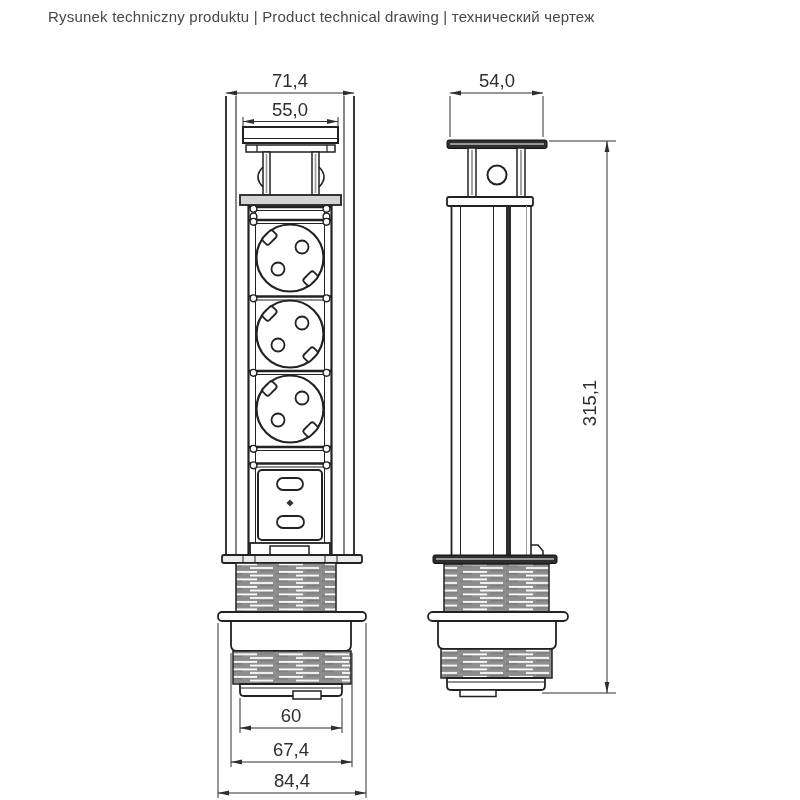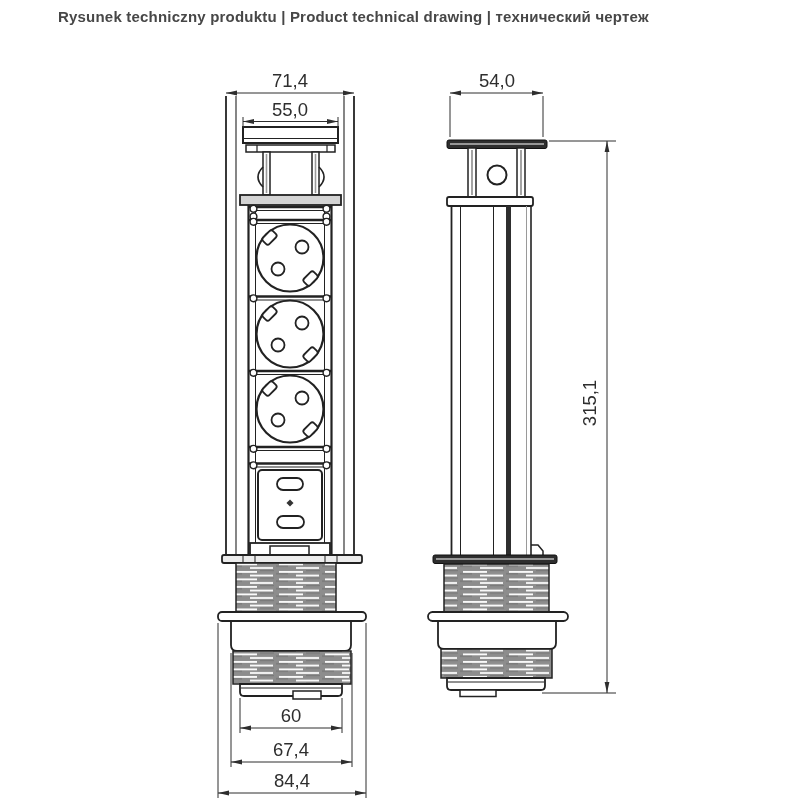--- a/index.html
+++ b/index.html
@@ -1,18 +1,18 @@
 <!DOCTYPE html>
 <html><head>
 <meta charset="utf-8">
 <style>
   html,body{margin:0;padding:0;background:#ffffff;}
   .page{position:relative;width:800px;height:800px;background:#ffffff;overflow:hidden;
         font-family:"Liberation Sans",sans-serif;}
-  .title{position:absolute;left:58px;top:8px;font-size:15px;font-weight:bold;
+  .title{position:absolute;left:48px;top:8px;font-size:15px;font-weight:normal;
          color:#474747;letter-spacing:0.2px;white-space:nowrap;}
   svg{position:absolute;left:0;top:0;}
   .dim-text{font-family:"Liberation Sans",sans-serif;font-size:18.5px;fill:#2e2e2e;}
 </style>
 </head>
 <body>
 
 <div class="page">
   <div class="title">Rysunek techniczny produktu | Product technical drawing | технический чертеж</div>
 

